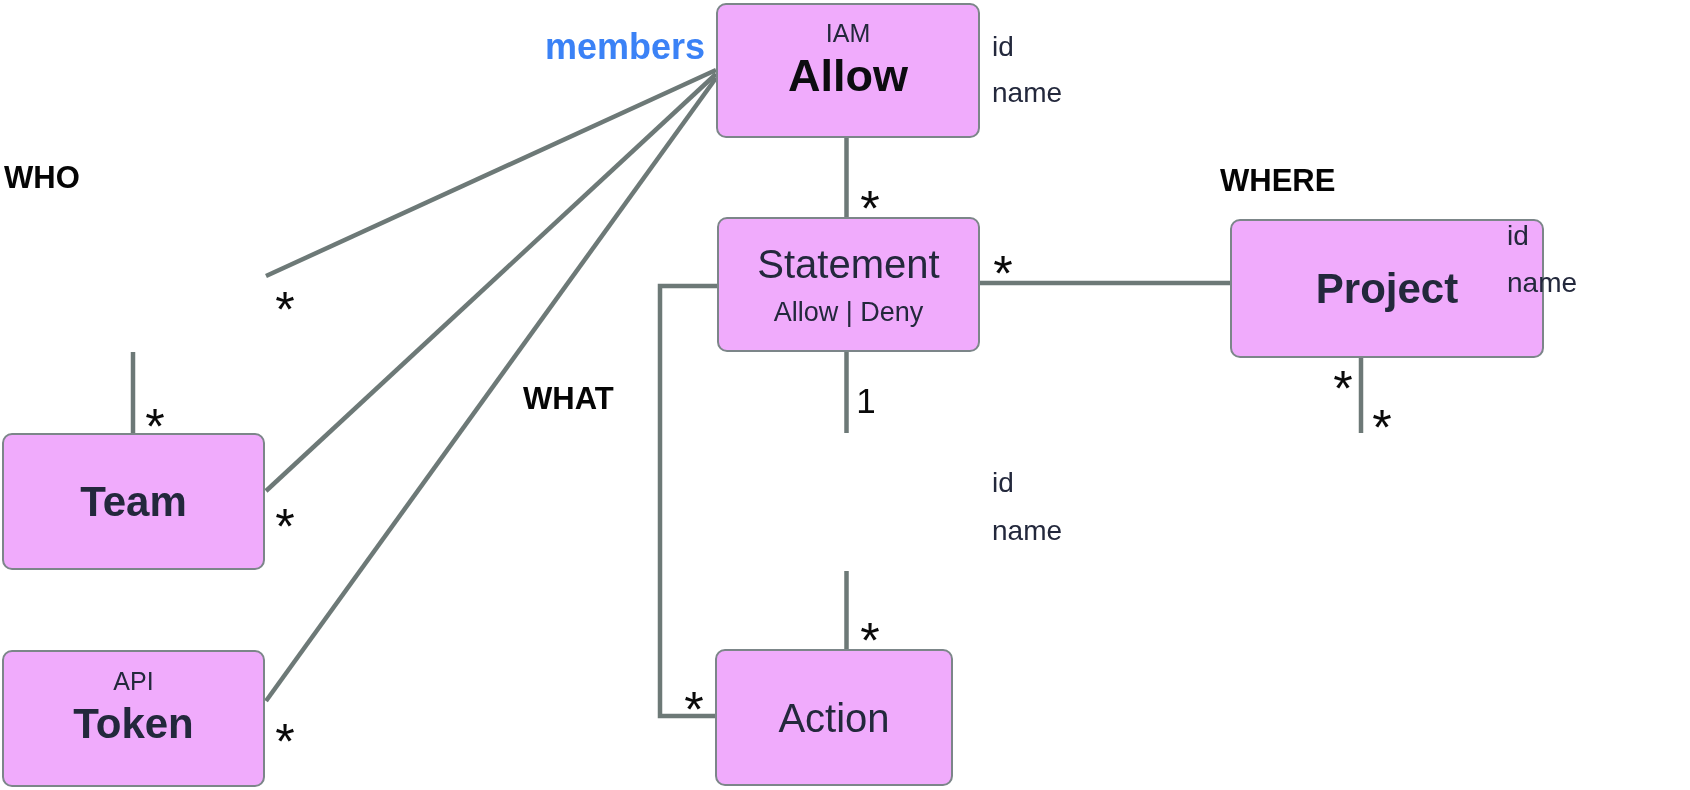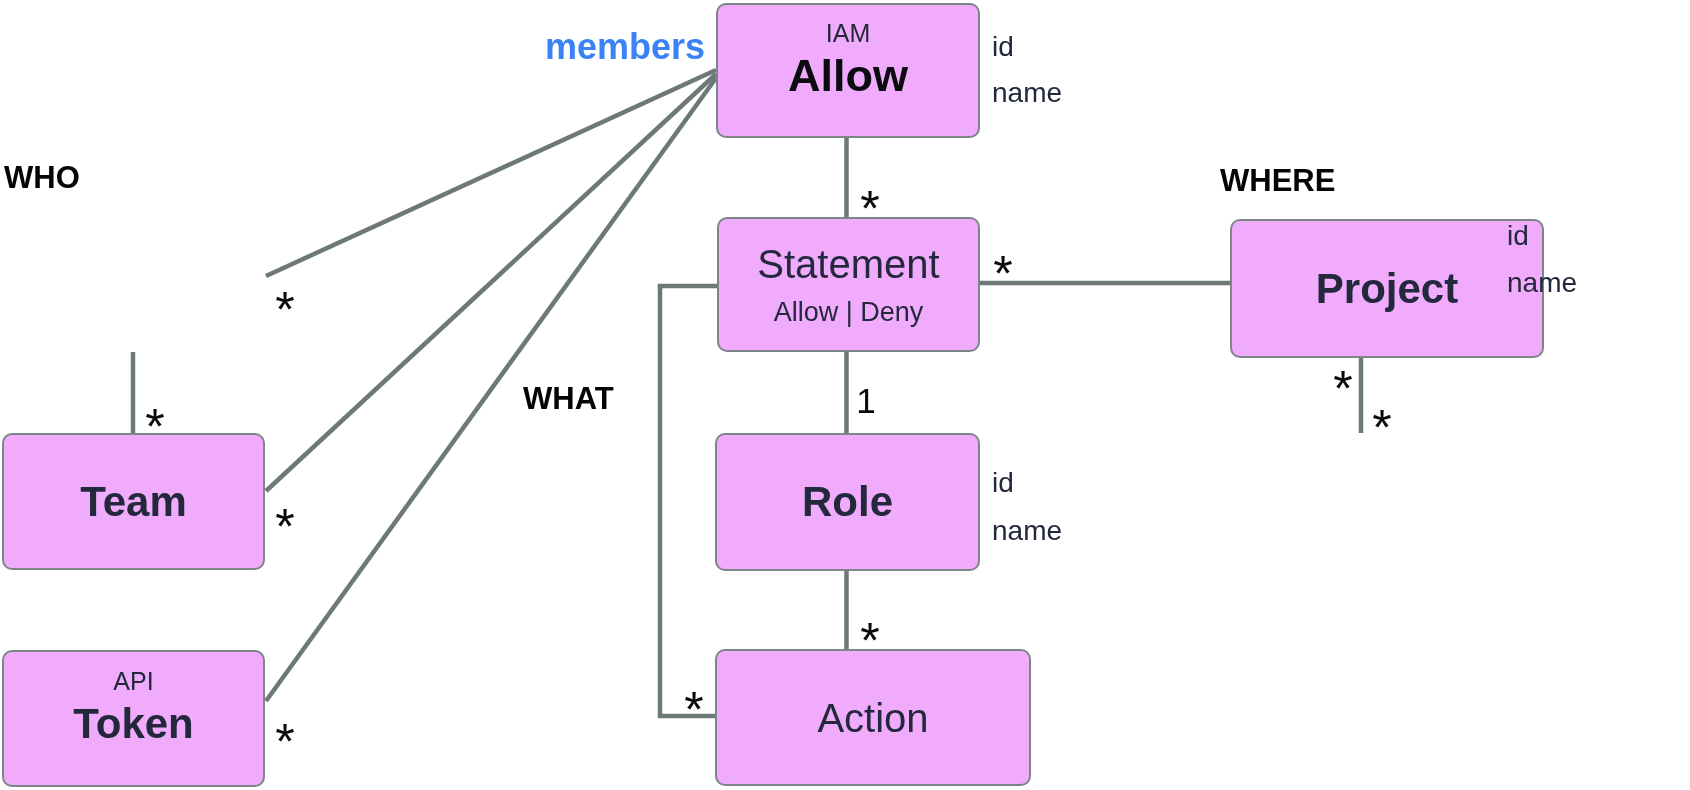--- a/index.html
+++ b/index.html
@@ -134,25 +134,22 @@
   <div class="entity shift-up" style="left:2px; top:650px; width:263px; height:137px;">
     <div class="pretitle">API</div>
     <div class="title">Token</div>
   </div>
 
   <div class="entity light" style="left:717px; top:217px; width:263px; height:135px;">
     <div class="title">Statement</div>
     <div class="subtitle">Allow | Deny</div>
   </div>
 
-  <div class="entity" style="left:715px; top:433px; width:265px; height:138px;">
-    <div class="title">Role</div>
-  </div>
 
-  <div class="entity light" style="left:715px; top:649px; width:316px; height:137px;">
+  <div class="entity light" style="left:715px; top:649px; width:238px; height:137px;">
     <div class="title">Action</div>
   </div>
 
   <div class="entity" style="left:1230px; top:219px; width:314px; height:139px;">
     <div class="title">Project</div>
   </div>
 
 
   <div class="attrs" style="left:992px; top:24px;">
     <div>id</div>

